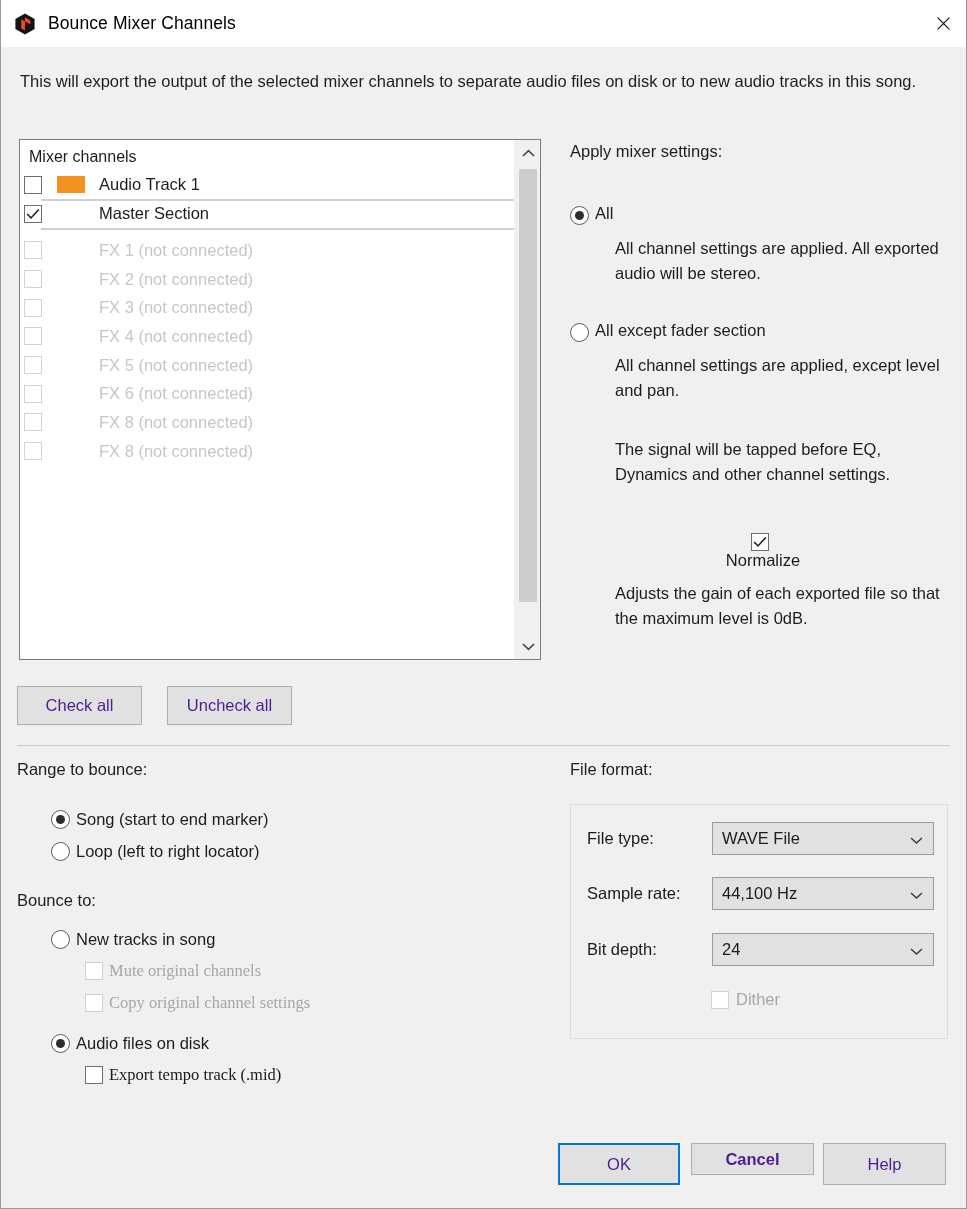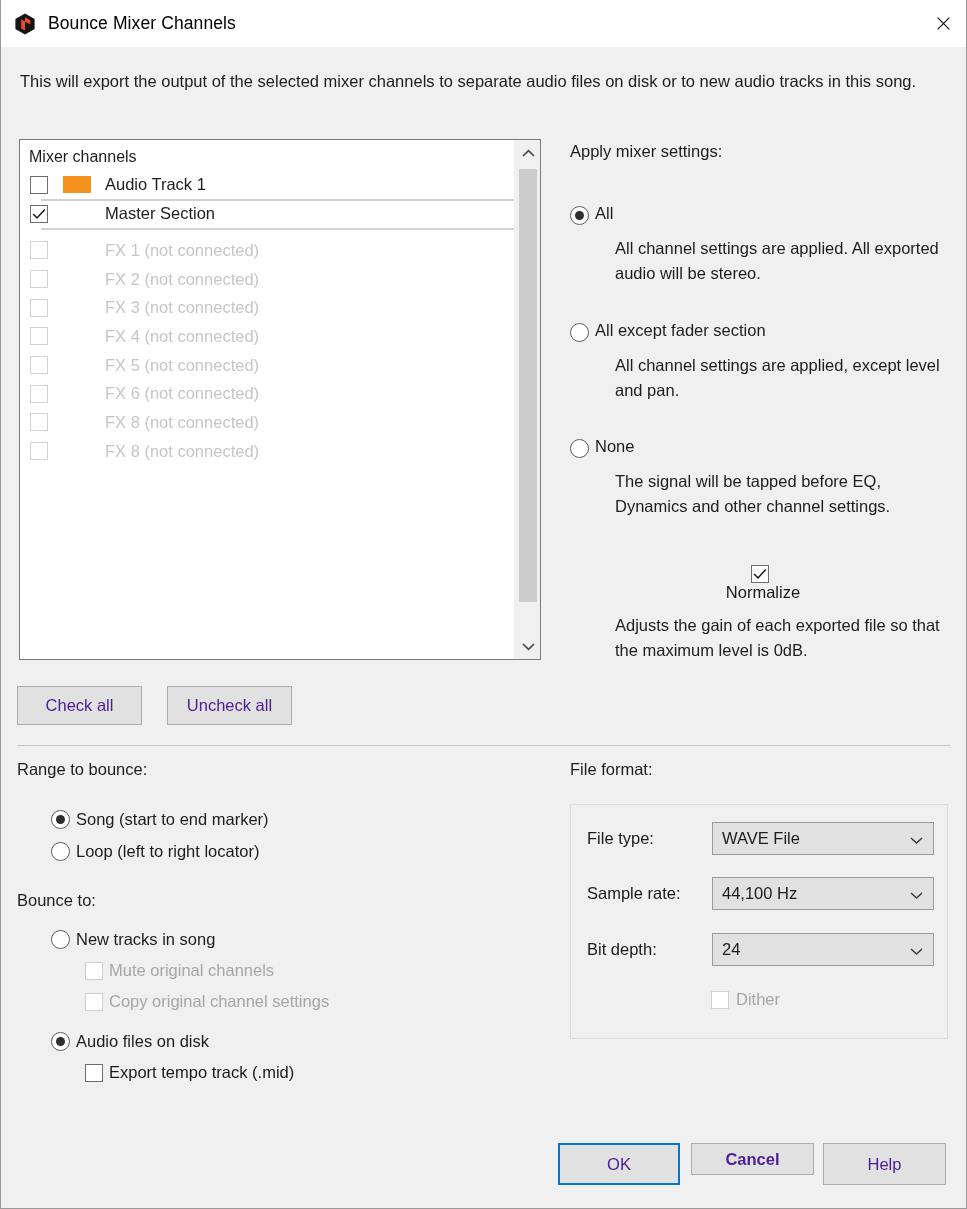--- a/index.html
+++ b/index.html
@@ -56,21 +56,21 @@
     background: #ffffff;
     border: 1px solid #7a7a7a;
     overflow: hidden;
   }
   .list-head {
     font-size: 16px; color: #1d1d1d;
     padding: 8px 0 4px 9px;
   }
   .list-row {
     display: flex; align-items: center;
-    height: 29px; padding-left: 10px;
+    height: 29px; padding-left: 4px;
     position: relative;
     text-align: center;
   }
   .list-row.sep::after {
     content: ""; position: absolute;
     left: 21px; right: 24px; bottom: -2px;
     height: 2px; background: #d2d2d2;
   }
   .cb {
     width: 18px; height: 18px;
@@ -154,21 +154,21 @@
     position: absolute; left: 16px; right: 16px; top: 745px;
     height: 1px; background: #c8c8c8;
   }
 
   
   .lower-left { position: absolute; left: 16px; top: 760px; width: 520px; }
   .ll-opt { display: flex; align-items: center; margin-top: 13px; }
   .ll-opt .radio { margin-top: 0; }
   .ll-sub { display: flex; align-items: center; margin-top: 12px; margin-left: 68px; }
   .ll-sub .cb.disabled { border-color: #cfcfcf; }
-  .ll-sub-label { font-size: 16.5px; margin-left: 6px; }
+  .ll-sub-label { font-size: 16.5px; margin-left: 6px; font-family: Liberation Serif, serif; }
   .ll-sub-label.dim { color: #a6a6a6; }
 
   
   .ff-wrap { position: absolute; left: 569px; top: 760px; width: 378px; }
   .ff-group {
     margin-top: 25px;
     border: 1px solid #dcdcdc;
     height: 235px; position: relative;
   }
   .ff-row { position: absolute; display: flex; align-items: center; }
@@ -301,24 +301,20 @@
 
     <div style="margin-top:35px">
       <div class="opt">
         <span class="radio"></span>
         <span class="opt-label">All except fader section</span>
       </div>
       <div class="opt-desc">All channel settings are applied, except level and pan.</div>
     </div>
 
     <div style="margin-top:34px">
-      <div class="opt">
-        <span class="radio"></span>
-        <span class="opt-label">None</span>
-      </div>
       <div class="opt-desc">The signal will be tapped before EQ, Dynamics and other channel settings.</div>
     </div>
 
     <div style="margin-top:46px">
       <div class="norm-row">
         <span class="cb">
           <svg width="14" height="12" viewBox="0 0 14 12">
             <path d="M1.2 6 L5 10 L12.8 1.4" stroke="#1a1a1a" stroke-width="1.5" fill="none"></path>
           </svg>
         </span>

